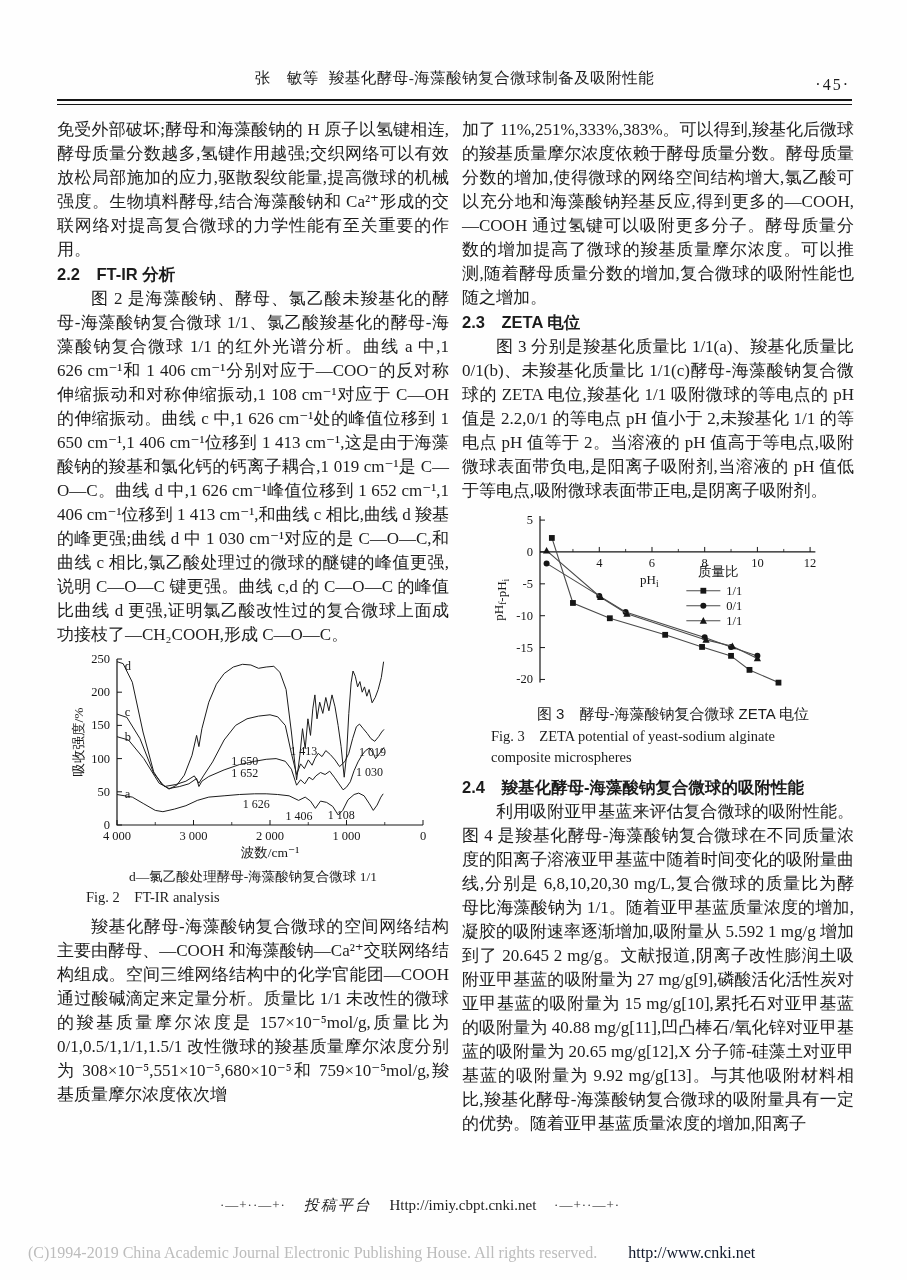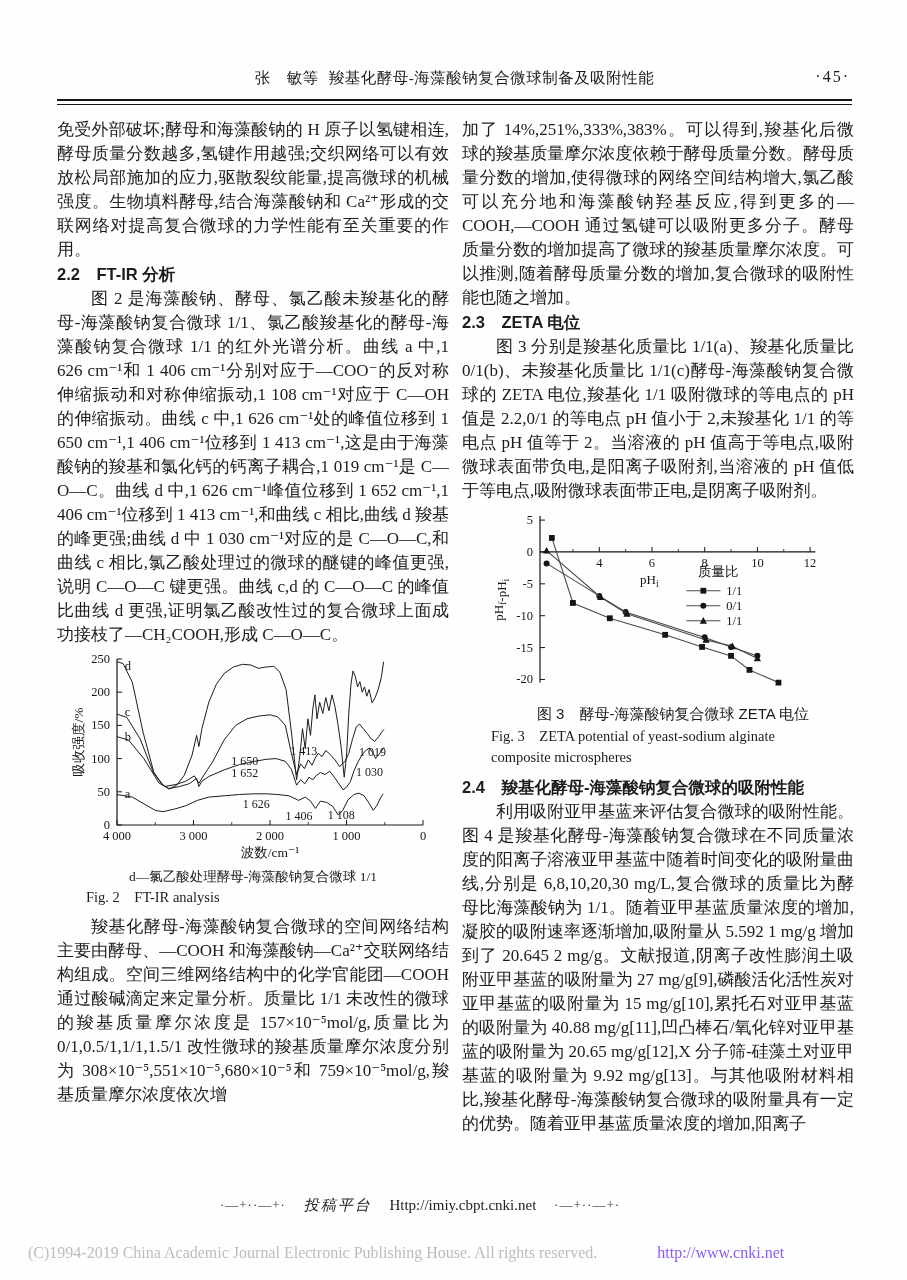--- a/index.html
+++ b/index.html
@@ -5,21 +5,21 @@
   html,body{margin:0;padding:0;}
   body{width:907px;height:1280px;background:#ffffff;position:relative;
        font-family:"Liberation Serif","DejaVu Serif",serif;color:#1c1c1c;
        -webkit-font-smoothing:antialiased;}
   .page{position:absolute;inset:0;background:#fefefe;overflow:hidden;}
 
   
   .head{position:absolute;top:68px;left:57px;width:795px;height:26px;}
   .head-center{text-align:center;font-size:15.5px;letter-spacing:.5px;}
   .head-authors{margin-right:10px;}
-  .head-page{position:absolute;right:2px;top:0;font-size:16px;letter-spacing:2px;}
+  .head-page{position:absolute;right:2px;top:8px;font-size:16px;letter-spacing:2px;}
   .head-rule{position:absolute;top:99px;left:57px;width:795px;height:3px;
              border-top:2px solid #161616;border-bottom:1px solid #161616;}
 
   
   .col{position:absolute;top:118px;width:392px;font-size:17px;line-height:24px;
        text-align:justify;text-justify:inter-ideograph;}
   .col-left{left:57px;}
   .col-right{left:462px;}
   .col p{margin:0;text-indent:2em;}
   .col p.noindent{text-indent:0;}
@@ -37,21 +37,21 @@
   
   .footer{position:absolute;top:1196px;left:0;width:840px;text-align:center;
           font-size:15px;color:#222;}
   .footer .deco{letter-spacing:1px;font-size:13px;vertical-align:1px;color:#333;}
   .footer .plat{font-style:italic;margin:0 14px 0 14px;letter-spacing:2px;}
   .footer .url{margin-right:14px;}
 
   
   .copyright{position:absolute;top:1244px;left:28px;width:851px;font-size:16px;
              color:#bcbcbc;white-space:nowrap;}
-  .copyright .cp-url{margin-left:56px;color:#8b5cf6;}
+  .copyright .cp-url{margin-left:27px;color:#0f172a;}
 
   svg text{font-family:"Liberation Serif","DejaVu Serif",serif;}
 </style>
 </head>
 <body>
 
 <div class="page">
 
   <div class="head">
     <div class="head-center">
@@ -111,21 +111,21 @@
           <text x="187.23000000000002" y="157.416" font-size="12" text-anchor="middle" fill="#161616">1 626</text>
           <text x="230.07" y="169.368" font-size="12" text-anchor="middle" fill="#161616">1 406</text>
           <text x="272.145" y="168.04" font-size="12" text-anchor="middle" fill="#161616">1 108</text>
         </svg></div>
     <p class="fignote">d—氯乙酸处理酵母-海藻酸钠复合微球 1/1</p>
     <p class="figcap-en">Fig. 2　FT-IR analysis</p>
     <p class="after-fig">羧基化酵母-海藻酸钠复合微球的空间网络结构主要由酵母、—COOH 和海藻酸钠—Ca²⁺交联网络结构组成。空间三维网络结构中的化学官能团—COOH 通过酸碱滴定来定量分析。质量比 1/1 未改性的微球的羧基质量摩尔浓度是 157×10⁻⁵mol/g,质量比为 0/1,0.5/1,1/1,1.5/1 改性微球的羧基质量摩尔浓度分别为 308×10⁻⁵,551×10⁻⁵,680×10⁻⁵和 759×10⁻⁵mol/g,羧基质量摩尔浓度依次增</p>
   </div>
 
   <div class="col col-right">
-    <p class="noindent">加了 14%,251%,333%,383%。可以得到,羧基化后微球的羧基质量摩尔浓度依赖于酵母质量分数。酵母质量分数的增加,使得微球的网络空间结构增大,氯乙酸可以充分地和海藻酸钠羟基反应,得到更多的—COOH,—COOH 通过氢键可以吸附更多分子。酵母质量分数的增加提高了微球的羧基质量摩尔浓度。可以推测,随着酵母质量分数的增加,复合微球的吸附性能也随之增加。</p>
+    <p class="noindent">加了 11%,251%,333%,383%。可以得到,羧基化后微球的羧基质量摩尔浓度依赖于酵母质量分数。酵母质量分数的增加,使得微球的网络空间结构增大,氯乙酸可以充分地和海藻酸钠羟基反应,得到更多的—COOH,—COOH 通过氢键可以吸附更多分子。酵母质量分数的增加提高了微球的羧基质量摩尔浓度。可以推测,随着酵母质量分数的增加,复合微球的吸附性能也随之增加。</p>
     <h3 class="sec-head">2.3　ZETA 电位</h3>
     <p>图 3 分别是羧基化质量比 1/1(a)、羧基化质量比 0/1(b)、未羧基化质量比 1/1(c)酵母-海藻酸钠复合微球的 ZETA 电位,羧基化 1/1 吸附微球的等电点的 pH 值是 2.2,0/1 的等电点 pH 值小于 2,未羧基化 1/1 的等电点 pH 值等于 2。当溶液的 pH 值高于等电点,吸附微球表面带负电,是阳离子吸附剂,当溶液的 pH 值低于等电点,吸附微球表面带正电,是阴离子吸附剂。</p>
     <div class="figwrap"><svg width="340" height="192" viewBox="0 0 340 192">
           <line x1="52" y1="9.098901098901099" x2="52" y2="175.43956043956044" stroke="#161616" stroke-width="1.2"></line>
           <line x1="52" y1="44.967032967032964" x2="327.3649289099526" y2="44.967032967032964" stroke="#161616" stroke-width="1.2"></line>
           <line x1="111.28909952606634" y1="44.967032967032964" x2="111.28909952606634" y2="39.967032967032964" stroke="#161616" stroke-width="1"></line>
           <text x="111.28909952606634" y="59.967032967032964" font-size="12.5" text-anchor="middle" fill="#161616">4</text>
           <line x1="163.99052132701422" y1="44.967032967032964" x2="163.99052132701422" y2="39.967032967032964" stroke="#161616" stroke-width="1"></line>
           <text x="163.99052132701422" y="59.967032967032964" font-size="12.5" text-anchor="middle" fill="#161616">6</text>
           <line x1="216.69194312796208" y1="44.967032967032964" x2="216.69194312796208" y2="39.967032967032964" stroke="#161616" stroke-width="1"></line>

